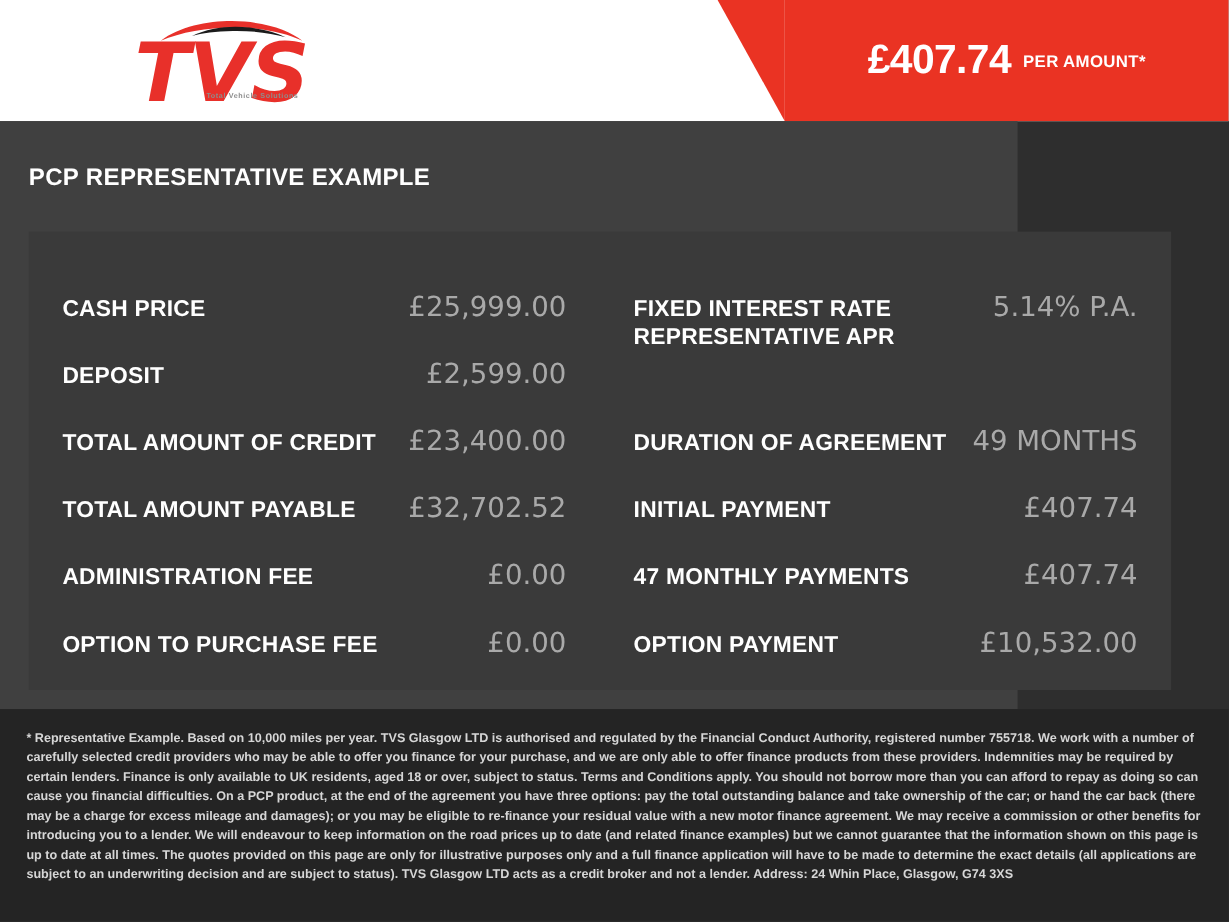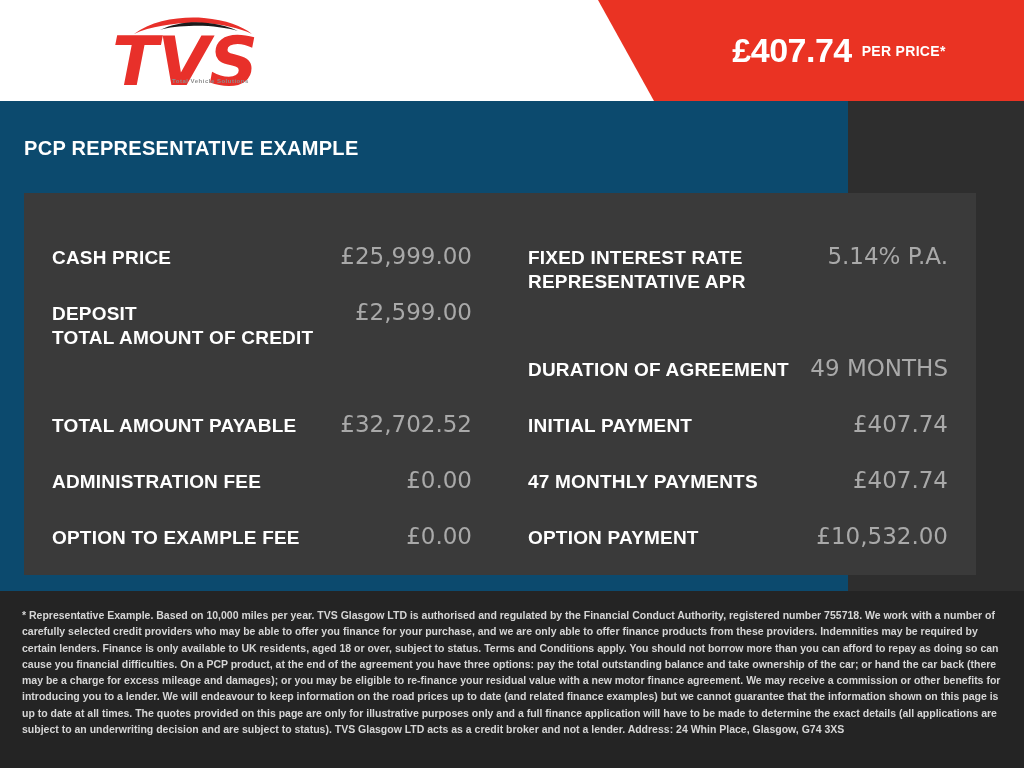--- a/index.html
+++ b/index.html
@@ -90,21 +90,21 @@
     margin-left: 10px;
     position: relative;
     z-index: 2;
   }
 
   
   .body-area {
     position: relative;
     width: 848px;
     height: 490px;
-    background: #0c4a6e;
+    background: #404040;
   }
   .section-title {
     position: absolute;
     left: 24px;
     top: 36px;
     font-size: 20px;
     font-weight: 700;
     color: #ffffff;
     letter-spacing: 0.3px;
   }
@@ -166,50 +166,51 @@
     <svg class="logo-swoosh" viewBox="0 0 124 22">
       <path d="M4 18 C 22 4, 52 0, 74 2 C 96 4, 112 10, 122 18 C 110 12, 92 8, 72 7 C 48 6, 22 10, 4 18 Z" fill="#e8302a"></path>
       <path d="M30 14 C 44 7, 62 5, 78 7 C 90 8.5, 100 11, 108 15 C 96 11.5, 80 9.5, 64 9.8 C 50 10, 38 11.5, 30 14 Z" fill="#1b1b1b"></path>
     </svg>
     <div class="logo-text">TVS</div>
     <div class="logo-sub">Total Vehicle Solutions</div>
   </div>
 
   <div class="price-banner">
     <span class="price-amount">£407.74</span>
-    <span class="price-period">PER PRICE*</span>
+    <span class="price-period">PER AMOUNT*</span>
   </div>
 </div>
 
 <div class="body-area">
   <div class="section-title">PCP REPRESENTATIVE EXAMPLE</div>
 
   <div class="panels">
     <div class="panel">
       <div class="row">
         <span class="row-label">CASH PRICE</span>
         <span class="row-value">£25,999.00</span>
       </div>
       <div class="row">
         <span class="row-label">DEPOSIT</span>
         <span class="row-value">£2,599.00</span>
       </div>
       <div class="row">
         <span class="row-label">TOTAL AMOUNT OF CREDIT</span>
+        <span class="row-value">£23,400.00</span>
       </div>
       <div class="row">
         <span class="row-label">TOTAL AMOUNT PAYABLE</span>
         <span class="row-value">£32,702.52</span>
       </div>
       <div class="row">
         <span class="row-label">ADMINISTRATION FEE</span>
         <span class="row-value">£0.00</span>
       </div>
       <div class="row">
-        <span class="row-label">OPTION TO EXAMPLE FEE</span>
+        <span class="row-label">OPTION TO PURCHASE FEE</span>
         <span class="row-value">£0.00</span>
       </div>
     </div>
 
     <div class="panel">
       <div class="row">
         <span class="row-label">FIXED INTEREST RATE</span>
         <span class="row-value">5.14% P.A.</span>
       </div>
       <div class="row">

